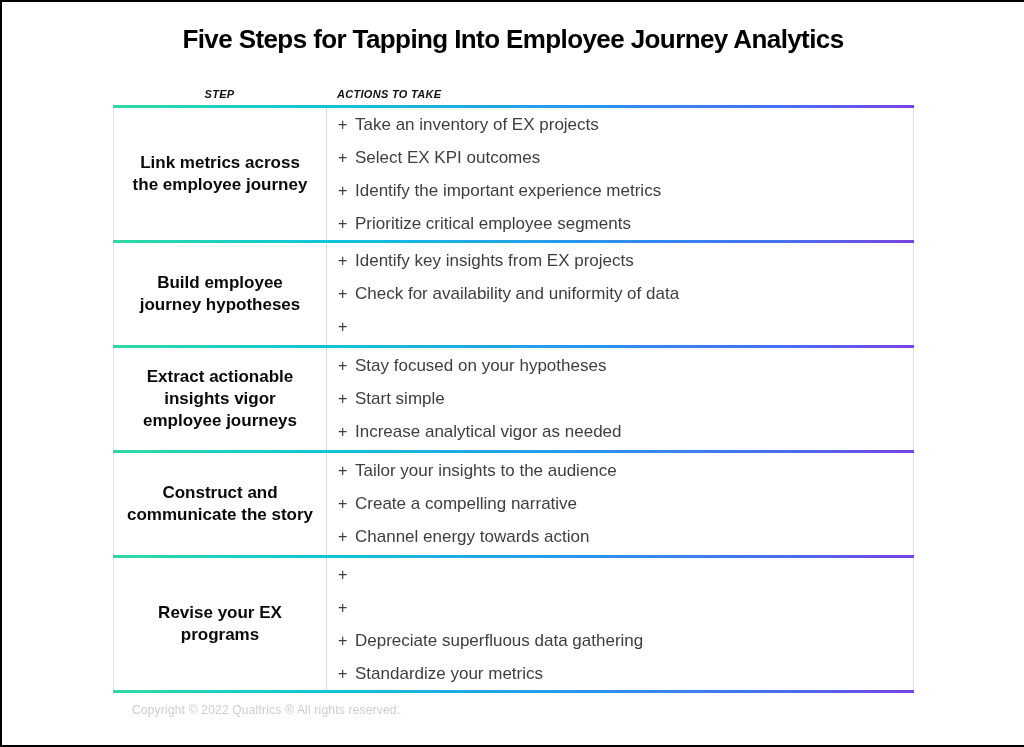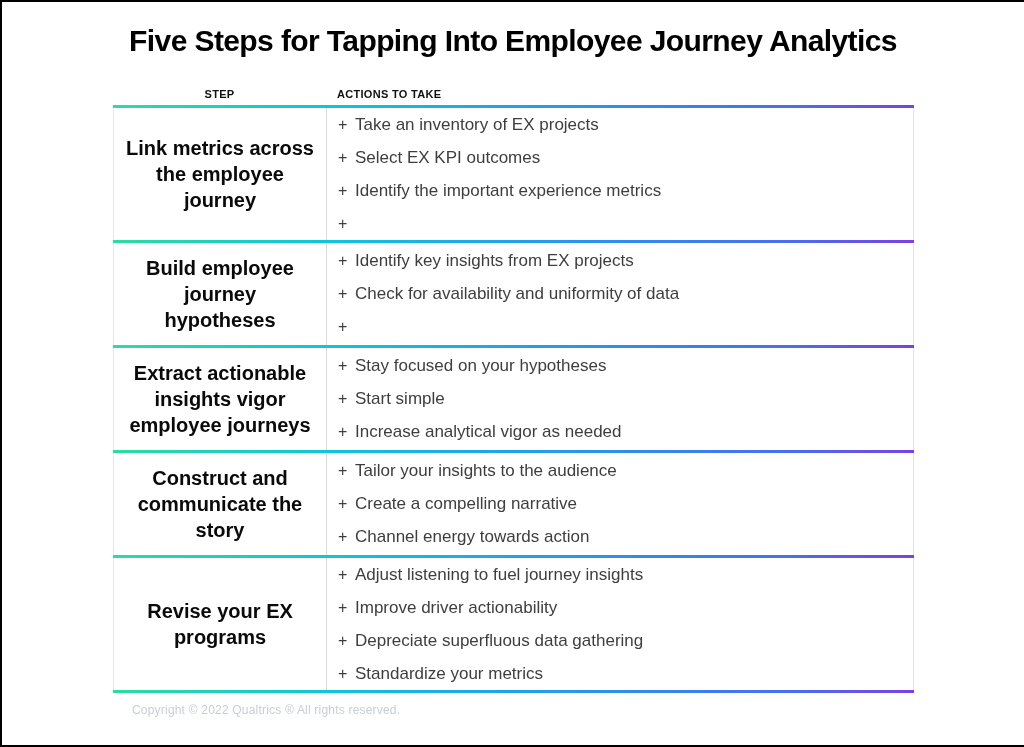--- a/index.html
+++ b/index.html
@@ -3,46 +3,47 @@
 <meta charset="utf-8">
 <style>
   html,body{margin:0;padding:0;background:#fff;font-family:"Liberation Sans",sans-serif;}
   .canvas{
     position:relative;width:1024px;height:747px;background:#fff;box-sizing:border-box;
     border-top:2px solid #000;border-left:2px solid #000;border-bottom:2px solid #000;
     overflow:hidden;
   }
   .title{
     position:absolute;left:0;top:22px;width:100%;text-align:center;
-    font-size:30px;font-weight:bold;letter-spacing:-0.6px;color:#000;
+    font-size:26px;font-weight:bold;letter-spacing:-0.6px;color:#000;
   }
   .col-header{
     position:absolute;top:86px;font-size:11px;font-weight:bold;color:#111;
     letter-spacing:0.3px;
+    font-style:italic;
   }
   .col-header.step-h{left:111px;width:213px;text-align:center;}
   .col-header.actions-h{left:335px;}
   .steps-table{
     position:absolute;left:111px;top:103px;width:801px;
   }
   .grad-line{
     height:3px;width:100%;
     background:linear-gradient(90deg,#2edaa2 0%,#0fc6d8 26%,#2a93ef 60%,#4a6dee 85%,#7a42e2 100%);
   }
   .row{
     display:flex;box-sizing:border-box;
     border-left:1px solid #e4e7ea;border-right:1px solid #dfe3e7;
     background:#fff;
   }
   .step-cell{
     width:213px;box-sizing:border-box;flex:none;
     display:flex;align-items:center;justify-content:center;text-align:center;
     border-right:1px solid #d6dadd;
     padding:0 12px;
-    font-size:20px;font-weight:bold;color:#0a0a0a;line-height:1.3;
+    font-size:17px;font-weight:bold;color:#0a0a0a;line-height:1.3;
   }
   .actions-cell{
     flex:1;display:flex;flex-direction:column;justify-content:center;
     padding-left:11px;
   }
   .action-item{
     height:33px;display:flex;align-items:center;
     font-size:17px;color:#3e3e3e;
   }
   .plus{
@@ -74,20 +75,21 @@
           <div class="action-item">
             <span class="plus">+</span>
             <span>Select EX KPI outcomes</span>
           </div>
           <div class="action-item">
             <span class="plus">+</span>
             <span>Identify the important experience metrics</span>
           </div>
           <div class="action-item">
             <span class="plus">+</span>
+            <span>Prioritize critical employee segments</span>
           </div>
         </div>
       </div>
       <div class="grad-line"></div>
       <div class="row" style="height: 102px;">
         <div class="step-cell">Build employee journey hypotheses</div>
         <div class="actions-cell">
           <div class="action-item">
             <span class="plus">+</span>
             <span>Identify key insights from EX projects</span>
@@ -136,25 +138,23 @@
             <span>Channel energy towards action</span>
           </div>
         </div>
       </div>
       <div class="grad-line"></div>
       <div class="row" style="height: 132px;">
         <div class="step-cell">Revise your EX programs</div>
         <div class="actions-cell">
           <div class="action-item">
             <span class="plus">+</span>
-            <span>Adjust listening to fuel journey insights</span>
           </div>
           <div class="action-item">
             <span class="plus">+</span>
-            <span>Improve driver actionability</span>
           </div>
           <div class="action-item">
             <span class="plus">+</span>
             <span>Depreciate superfluous data gathering</span>
           </div>
           <div class="action-item">
             <span class="plus">+</span>
             <span>Standardize your metrics</span>
           </div>
         </div>

